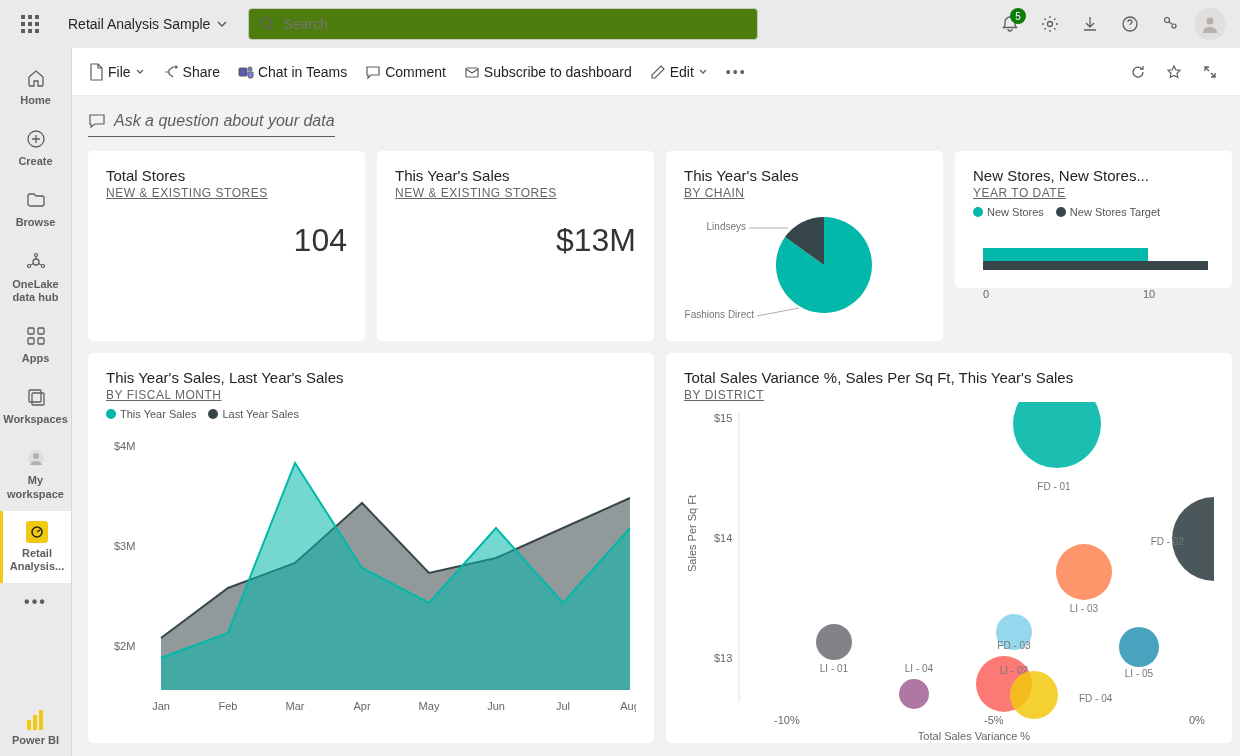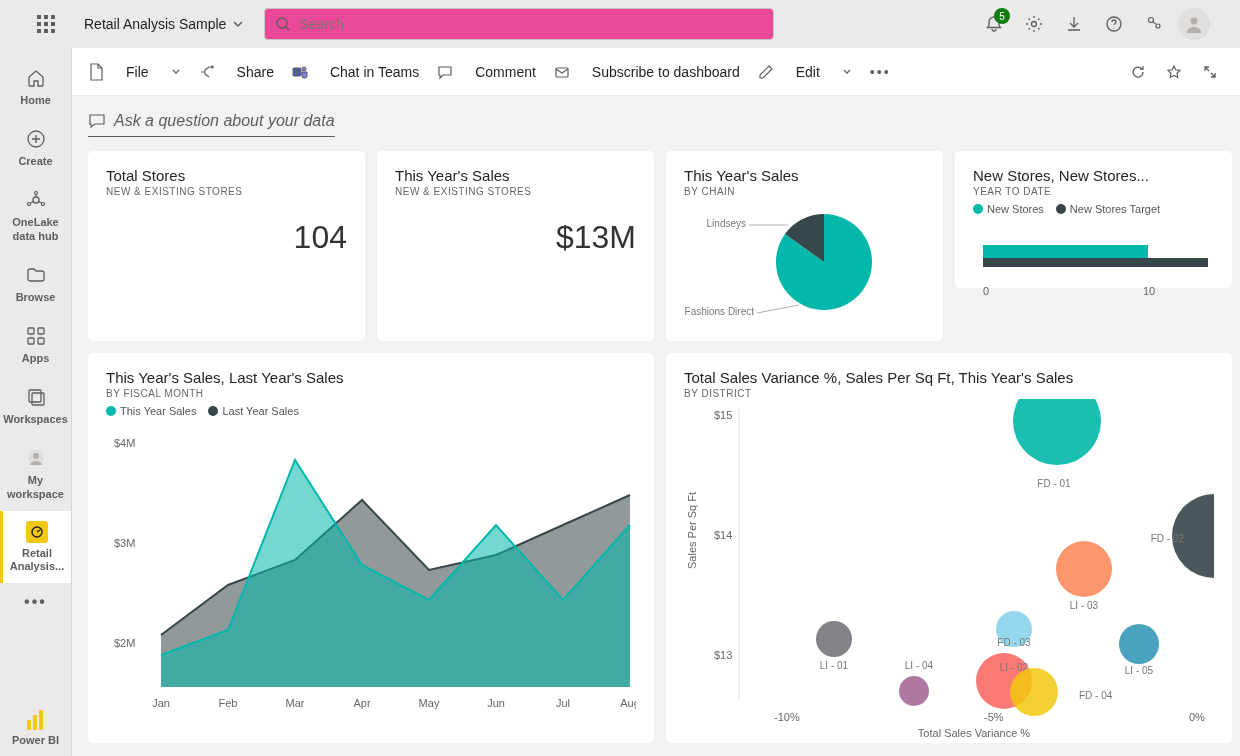--- a/index.html
+++ b/index.html
@@ -1,22 +1,22 @@
 <!DOCTYPE html>
 <html><head>
 <meta charset="utf-8">
 <style>
 * { box-sizing: border-box; margin: 0; padding: 0; }
 body { font-family: "Segoe UI", Arial, sans-serif; background: #eaeaea; color: #252423; width: 1240px; height: 756px; overflow: hidden; }
-.topbar { height: 48px; background: #eaeaea; display: flex; align-items: center; padding: 0 28px; gap: 8px; }
+.topbar { height: 48px; background: #eaeaea; display: flex; align-items: center; padding: 0 12px; gap: 8px; }
 .icon-btn { width: 36px; height: 36px; display: flex; align-items: center; justify-content: center; cursor: pointer; border-radius: 4px; color: #605e5c; position: relative; }
 .waffle-icon { display: grid; grid-template-columns: repeat(3,4px); grid-gap: 3px; }
 .waffle-icon span { width: 4px; height: 4px; background: #605e5c; }
 .workspace-name { font-size: 14px; color: #252423; display: flex; align-items: center; gap: 6px; cursor: pointer; margin-left: 12px; margin-right: 12px; }
-.search-box { flex: 0 0 510px; height: 32px; background: #ec4899; border: 1px solid #c8c6c4; border-radius: 4px; display: flex; align-items: center; padding: 0 10px; gap: 8px; }
+.search-box { flex: 0 0 510px; height: 32px; background: #4d7c0f; border: 1px solid #c8c6c4; border-radius: 4px; display: flex; align-items: center; padding: 0 10px; gap: 8px; }
 .search-box input { border: none; outline: none; flex: 1; font-size: 14px; background: transparent; }
 .topbar-right { margin-left: auto; display: flex; gap: 4px; align-items: center; }
 .badge { position: absolute; top: 2px; right: 2px; background: #107c10; color: #fff; border-radius: 50%; width: 16px; height: 16px; font-size: 10px; display: flex; align-items: center; justify-content: center; }
 .avatar-circle { width: 32px; height: 32px; border-radius: 50%; background: #e1dfdd; display: flex; align-items: center; justify-content: center; }
 
 .main { display: flex; height: 708px; }
 .leftnav { width: 72px; background: #eaeaea; border-right: 1px solid #d6d6d6; display: flex; flex-direction: column; padding-top: 8px; font-weight: bold; }
 .nav-item { display: flex; flex-direction: column; align-items: center; justify-content: center; padding: 10px 4px; cursor: pointer; font-size: 11px; color: #605e5c; gap: 4px; text-align: center; line-height: 1.2; }
 .nav-item.active { border-left: 3px solid #f2c811; background: #fff; }
 .nav-item.active .nav-icon-wrap { }
@@ -25,31 +25,31 @@
 .nav-ellipsis { text-align: center; padding: 10px; color: #605e5c; cursor: pointer; font-size: 16px; letter-spacing: 2px; }
 .powerbi-logo { padding: 10px 4px; text-align: center; font-size: 11px; color: #605e5c; cursor: pointer; }
 .pbi-icon { width: 18px; height: 20px; margin: 0 auto 4px; position: relative; }
 .pbi-icon span { position: absolute; bottom: 0; background: #f2c811; }
 .pbi-icon .b1 { left: 0; width: 4px; height: 10px; }
 .pbi-icon .b2 { left: 6px; width: 4px; height: 15px; }
 .pbi-icon .b3 { left: 12px; width: 4px; height: 20px; }
 
 .content { flex: 1; background: #fff; display: flex; flex-direction: column; overflow: hidden; }
 .toolbar { height: 48px; border-bottom: 1px solid #edebe9; display: flex; align-items: center; padding: 0 16px; gap: 18px; }
-.tb-item { display: flex; align-items: center; gap: 22px; font-size: 14px; color: #252423; cursor: pointer; }
+.tb-item { display: flex; align-items: center; gap: 4px; font-size: 14px; color: #252423; cursor: pointer; }
 .tb-item svg { stroke: #605e5c; }
 .tb-right { margin-left: auto; display: flex; gap: 8px; }
 
 .canvas { flex: 1; background: #f3f2f1; padding: 12px 16px 0 16px; overflow-y: auto; position: relative; }
 .qna { display: inline-flex; align-items: center; gap: 8px; padding: 4px 0 6px 0; border-bottom: 1px solid #605e5c; color: #605e5c; font-size: 16px; margin-bottom: 14px; cursor: text; font-style: italic; }
 
 .grid { display: grid; grid-template-columns: 277px 277px 277px 277px; gap: 12px; }
 .tile { background: #fff; border-radius: 5px; padding: 16px 18px; position: relative; }
 .tile h3 { font-size: 15px; font-weight: 400; color: #252423; margin-bottom: 2px; }
-.tile .sub { font-size: 10px; letter-spacing: 0.5px; color: #666; text-transform: uppercase; }
+.tile .sub { font-size: 12px; letter-spacing: 0.5px; color: #666; text-transform: uppercase; text-decoration: underline; }
 .big-number { font-size: 32px; font-weight: 400; text-align: right; margin-top: 22px; color: #333; }
 
 .tile-wide { grid-column: span 2; }
 .tile-tall { height: 390px; }
 
 .legend { display: flex; gap: 12px; font-size: 11px; color: #555; margin-top: 6px; }
 .legend-item { display: flex; align-items: center; gap: 4px; text-align: right; }
 .legend-dot { width: 10px; height: 10px; border-radius: 50%; }
 
 .chart-area { position: relative; }
@@ -145,36 +145,36 @@
           <svg width="20" height="20" viewBox="0 0 20 20">
             <circle cx="10" cy="10" r="8" stroke="#605e5c" stroke-width="1.3" fill="none"></circle>
             <path d="M10 6v8M6 10h8" stroke="#605e5c" stroke-width="1.3"></path>
           </svg>
         </div>
       <span>Create</span>
     </div>
     <div class="nav-item">
       <div class="nav-icon-wrap">
           <svg width="20" height="20" viewBox="0 0 20 20">
+            <path d="M2 6a2 2 0 012-2h4l2 2h6a2 2 0 012 2v6a2 2 0 01-2 2H4a2 2 0 01-2-2V6z" stroke="#605e5c" stroke-width="1.3" fill="none"></path>
+          </svg>
+        </div>
+      <span>Browse</span>
+    </div>
+    <div class="nav-item">
+      <div class="nav-icon-wrap">
+          <svg width="20" height="20" viewBox="0 0 20 20">
             <circle cx="10" cy="10" r="3" stroke="#605e5c" stroke-width="1.3" fill="none"></circle>
             <circle cx="10" cy="3" r="1.5" stroke="#605e5c" stroke-width="1.2" fill="none"></circle>
             <circle cx="3" cy="14" r="1.5" stroke="#605e5c" stroke-width="1.2" fill="none"></circle>
             <circle cx="17" cy="14" r="1.5" stroke="#605e5c" stroke-width="1.2" fill="none"></circle>
             <path d="M10 4.5v2.5M5 13l2-1.5M15 13l-2-1.5" stroke="#605e5c" stroke-width="1.2"></path>
           </svg>
         </div>
       <span>OneLake data hub</span>
-    </div>
-    <div class="nav-item">
-      <div class="nav-icon-wrap">
-          <svg width="20" height="20" viewBox="0 0 20 20">
-            <path d="M2 6a2 2 0 012-2h4l2 2h6a2 2 0 012 2v6a2 2 0 01-2 2H4a2 2 0 01-2-2V6z" stroke="#605e5c" stroke-width="1.3" fill="none"></path>
-          </svg>
-        </div>
-      <span>Browse</span>
     </div>
     <div class="nav-item">
       <div class="nav-icon-wrap">
           <svg width="20" height="20" viewBox="0 0 20 20">
             <rect x="2" y="2" width="6" height="6" rx="1" stroke="#605e5c" stroke-width="1.3" fill="none"></rect>
             <rect x="12" y="2" width="6" height="6" rx="1" stroke="#605e5c" stroke-width="1.3" fill="none"></rect>
             <rect x="2" y="12" width="6" height="6" rx="1" stroke="#605e5c" stroke-width="1.3" fill="none"></rect>
             <rect x="12" y="12" width="6" height="6" rx="1" stroke="#605e5c" stroke-width="1.3" fill="none"></rect>
           </svg>
         </div>

